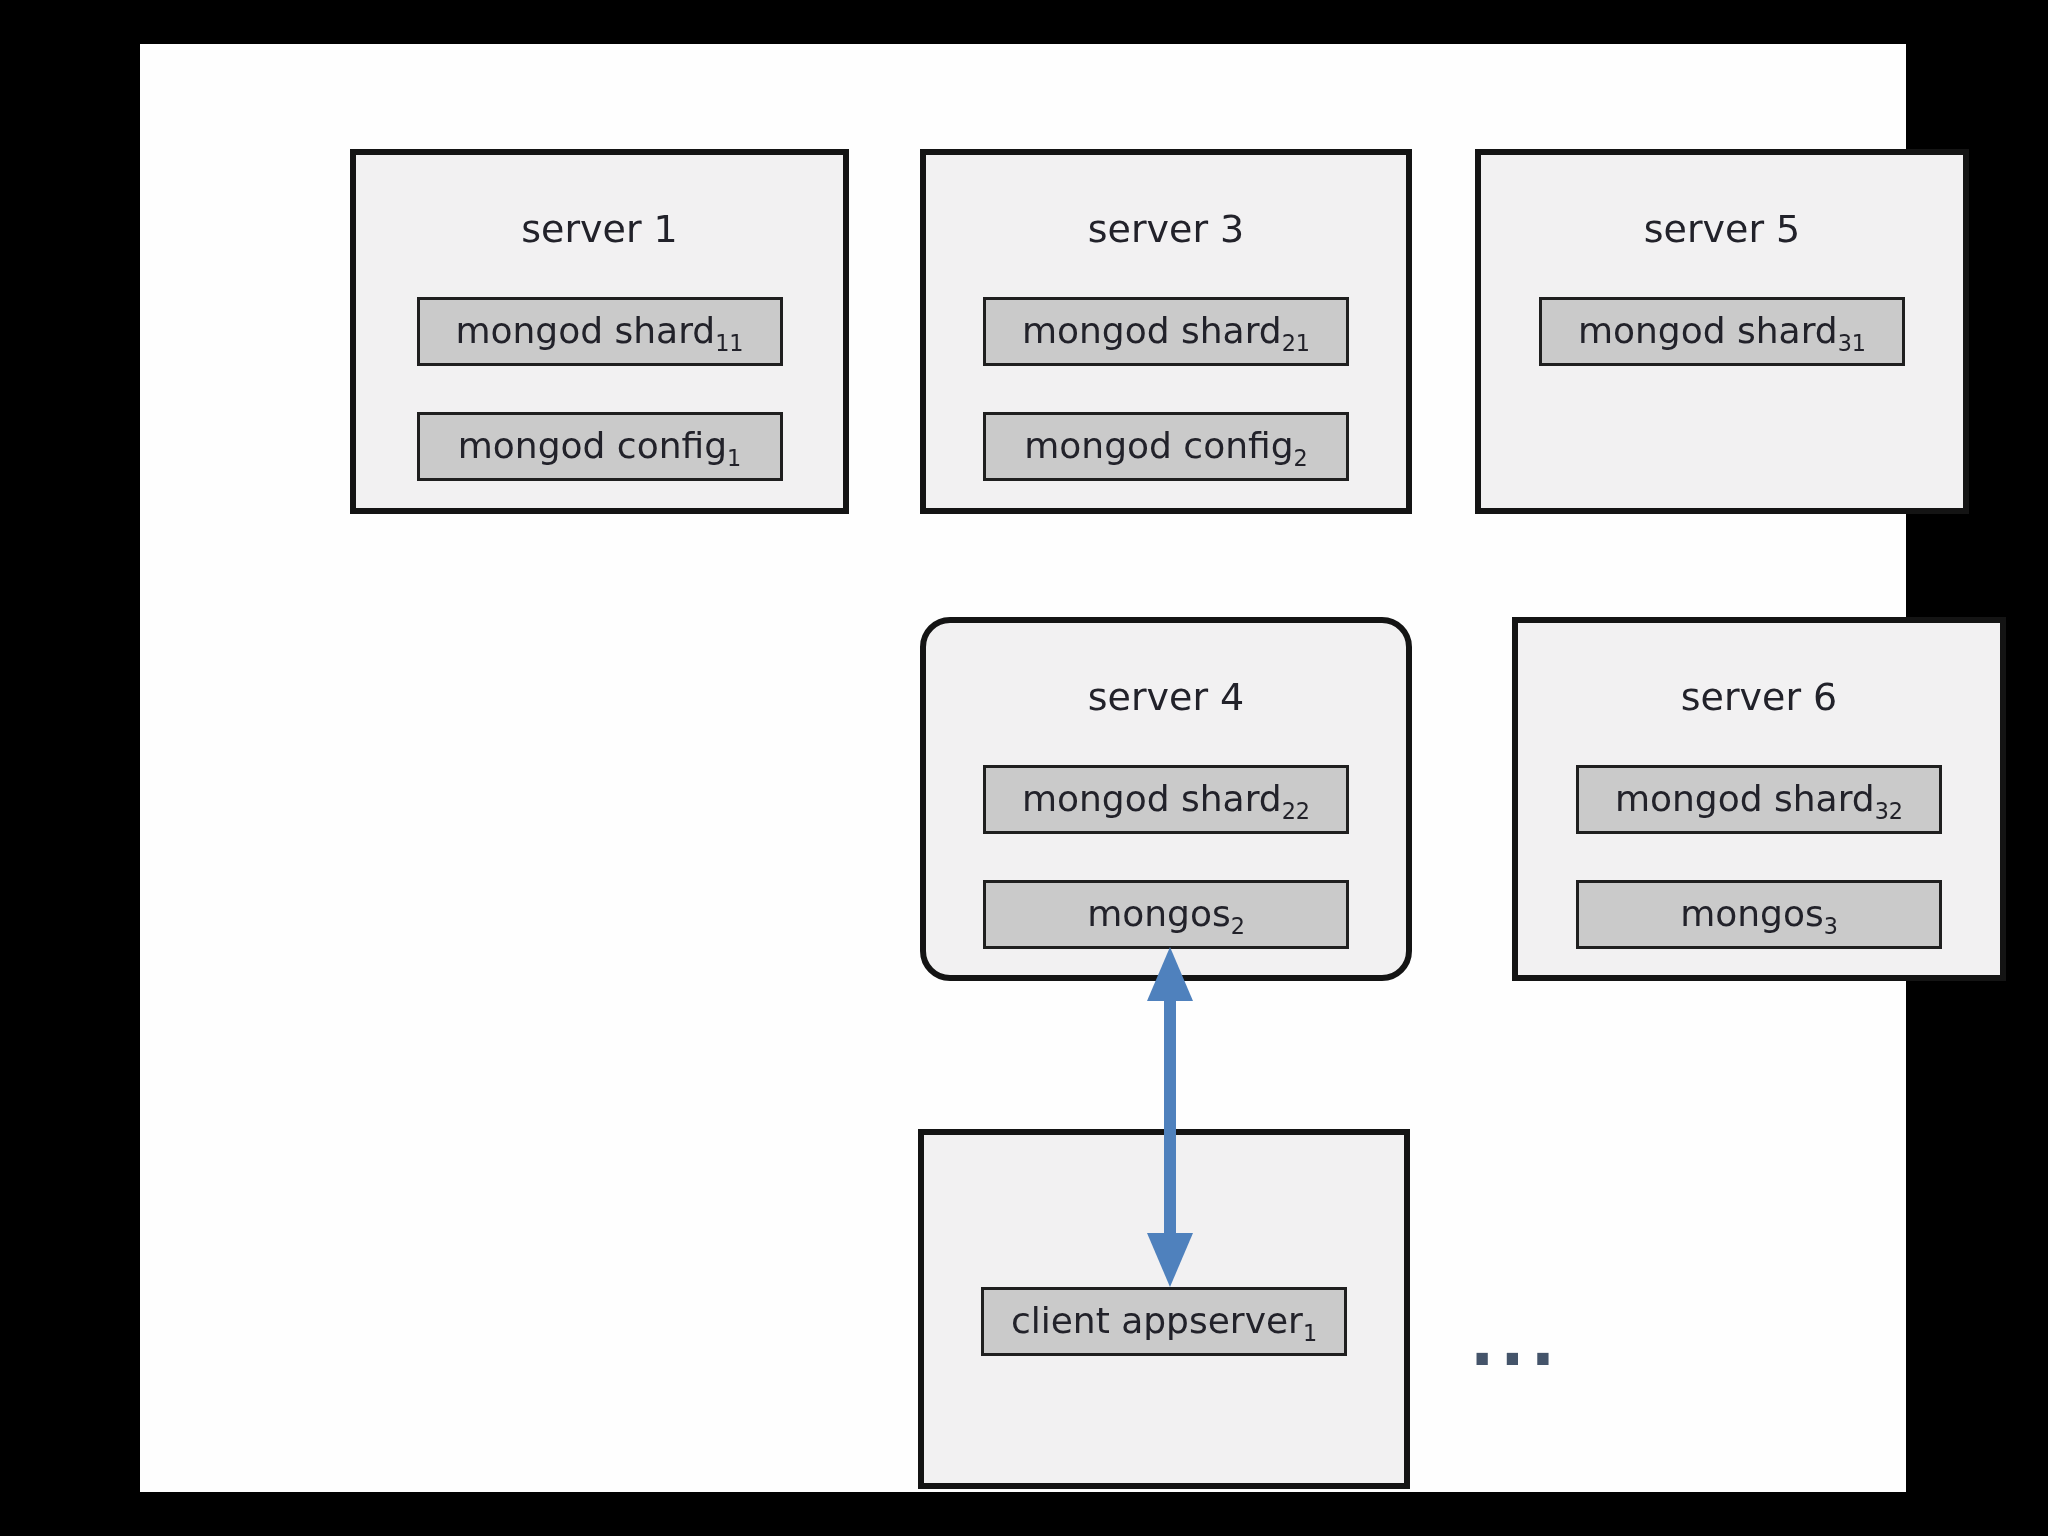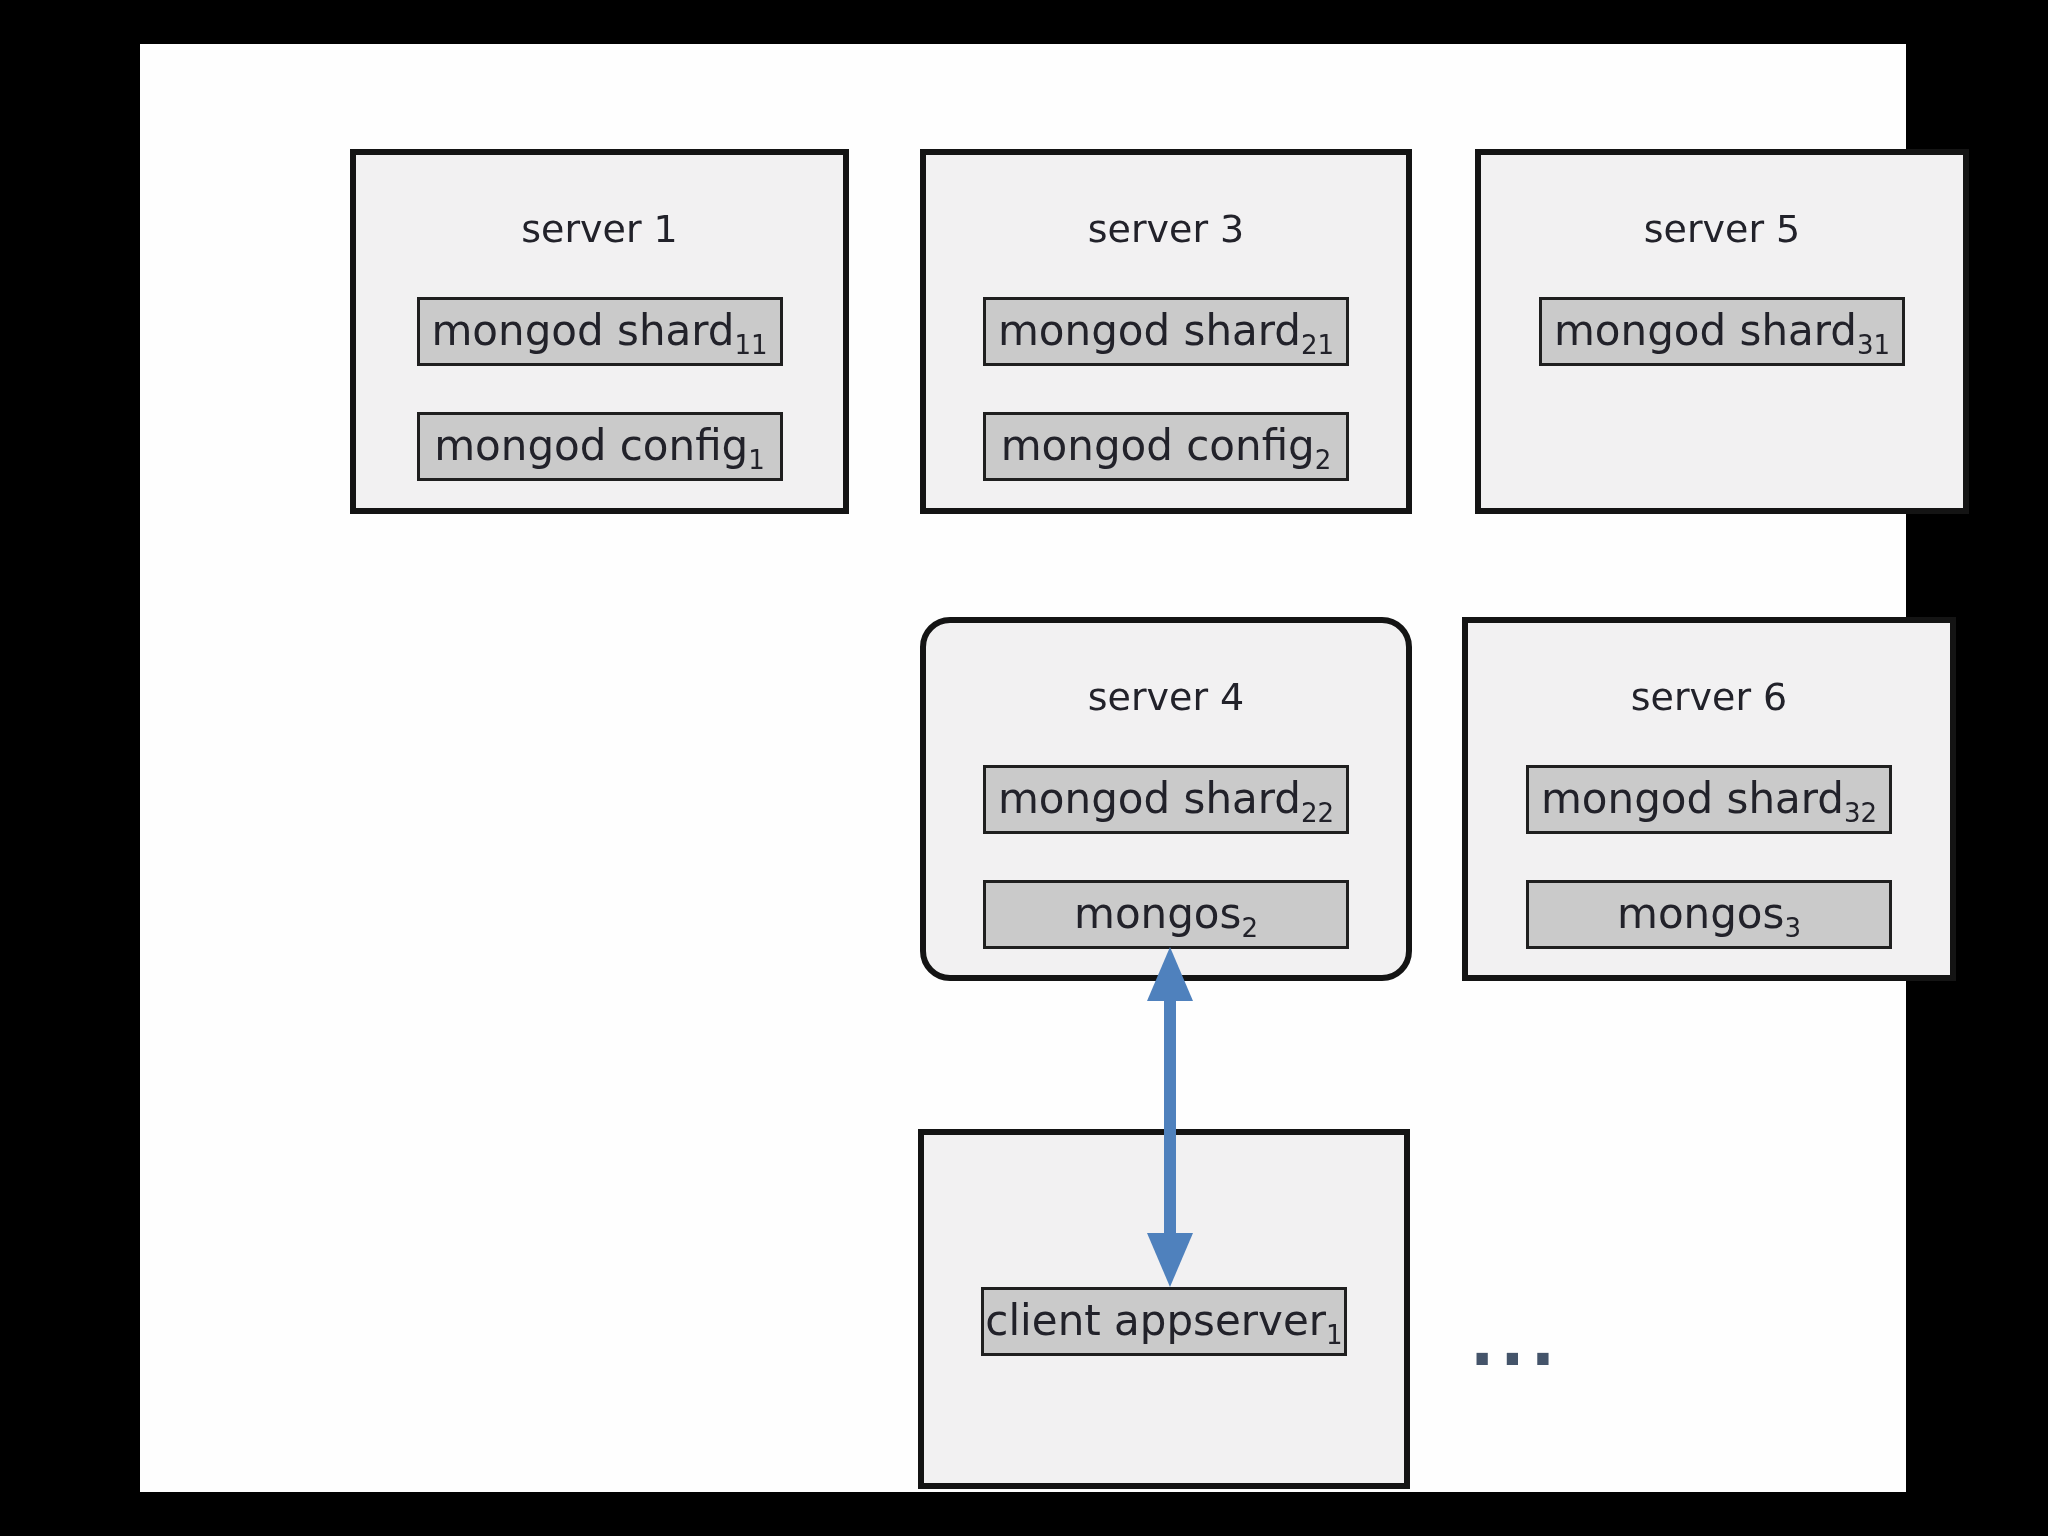--- a/index.html
+++ b/index.html
@@ -26,21 +26,21 @@
     background: var(--server-fill, #f2f1f2);
     border: 6px solid var(--server-border, #141414);
   }
   
   .s1 { left: 210px;  top: 105px; width: 499px; height: 365px; }
   .s3 { left: 780px;  top: 105px; width: 492px; height: 365px; }
   .s5 { left: 1335px; top: 105px; width: 494px; height: 365px; }
   
   .s2 { left: 210px;  top: 573px; width: 499px; height: 364px; }
   .s4 { left: 780px;  top: 573px; width: 492px; height: 364px; border-radius: 30px; }
-  .s6 { left: 1322px; top: 573px; width: 494px; height: 364px; }
+  .s6 { left: 1372px; top: 573px; width: 494px; height: 364px; }
   
   .s7 { left: 778px;  top: 1085px; width: 492px; height: 360px; }
 
   .server-label {
     position: absolute;
     left: 0; width: 100%;
     top: 54px;
     text-align: center;
     font-size: 38px;
     line-height: 1.1;
@@ -51,21 +51,21 @@
 
   .process {
     position: absolute;
     left: 50%;
     transform: translateX(-50%);
     width: 366px; height: 69px;
     box-sizing: border-box;
     background: var(--process-fill, #cacaca);
     border: 3px solid var(--process-border, #1f1f1f);
     text-align: center;
-    font-size: 42px;
+    font-size: 36px;
     line-height: 61px;
     color: var(--text, #22222a);
     white-space: nowrap;
   }
   .process sub {
     font-size: 0.62em;
     line-height: 0;
   }
   .proc-a { top: 142px; }
   .proc-b { top: 257px; }

